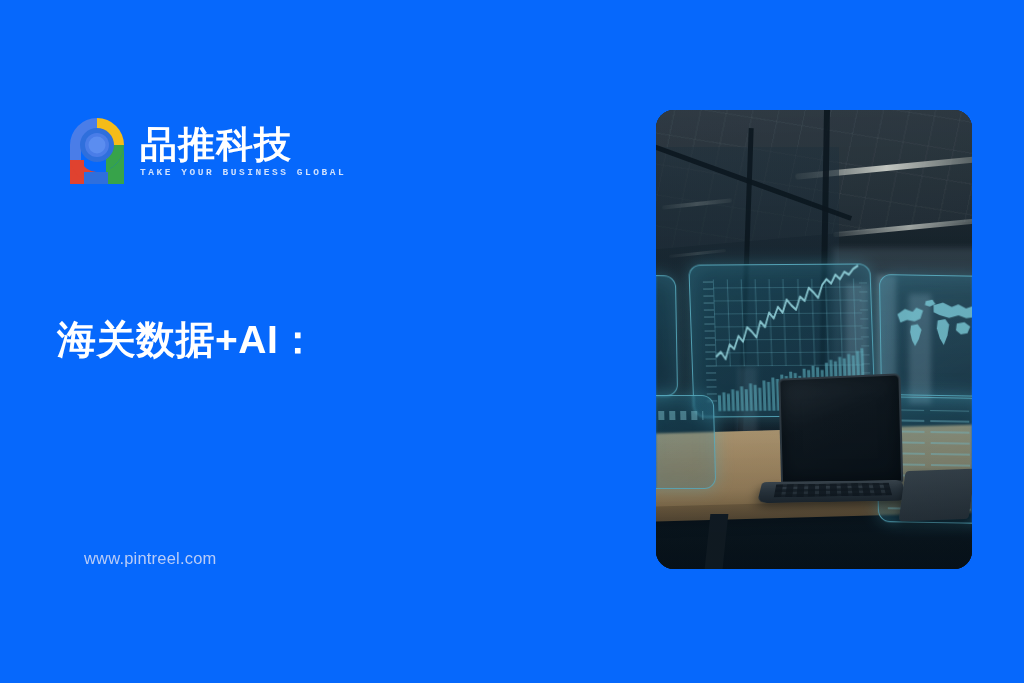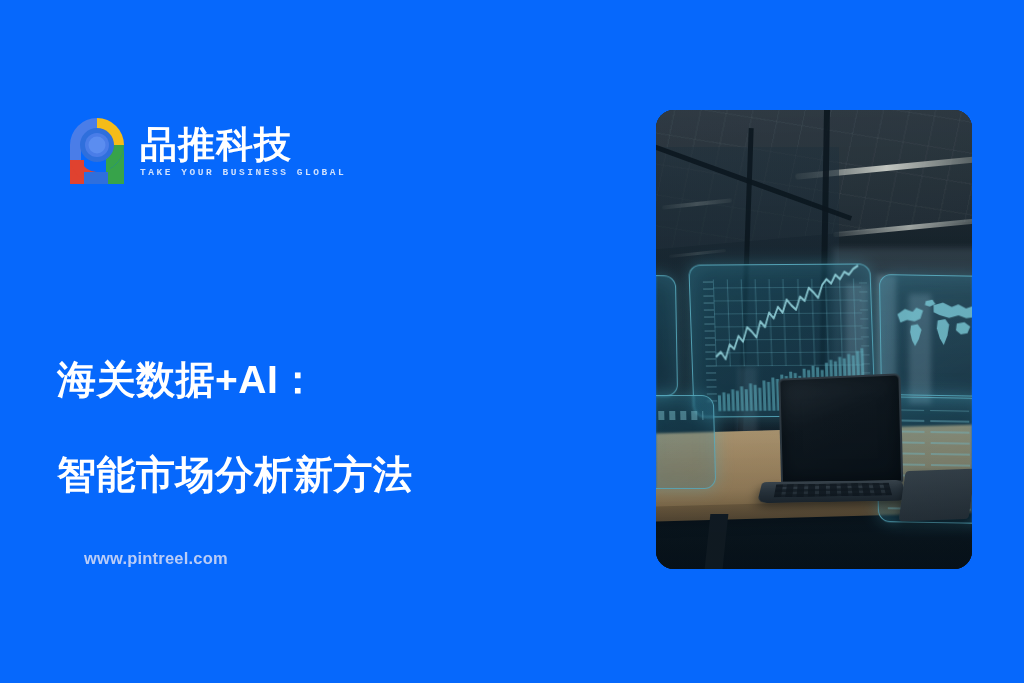--- a/index.html
+++ b/index.html
@@ -77,30 +77,30 @@
     left: 57px;
     top: 312px;
     color: #ffffff;
     font-family: "Liberation Sans", "DejaVu Sans", sans-serif;
     font-size: 39px;
     font-weight: bold;
     line-height: 1.42;
     letter-spacing: 0.5px;
     white-space: nowrap;
   }
-  #headline .hl-line { display: block; margin-top: 40px; }
+  #headline .hl-line { display: block; }
 
   
   #site-url {
     position: absolute;
     left: 84px;
     top: 549px;
     color: #b9ccf7;
     font-size: 16.5px;
-    font-weight: bold;
+    font-weight: normal;
     letter-spacing: 0.2px;
     white-space: nowrap;
   }
 
   
   #photo-card {
     position: absolute;
     left: 656px;
     top: 110px;
     width: 316px;
@@ -404,21 +404,20 @@
         </svg>
       </div>
       <div id="logo-wordmark">
         <div id="logo-cn">品推科技</div>
         <div id="logo-tagline">TAKE YOUR BUSINESS GLOBAL</div>
       </div>
     </div>
 
     <div id="headline">
       <span class="hl-line">海关数据+AI：</span>
-      <span class="hl-line">智能市场分析新方法</span>
     </div>
 
     <div id="site-url">www.pintreel.com</div>
   </div>
 
   <div id="photo-card">
     <div class="scene">
       <div class="room-bg"></div>
       <div class="ceiling"></div>
       <div class="ceil-light l1"></div>

